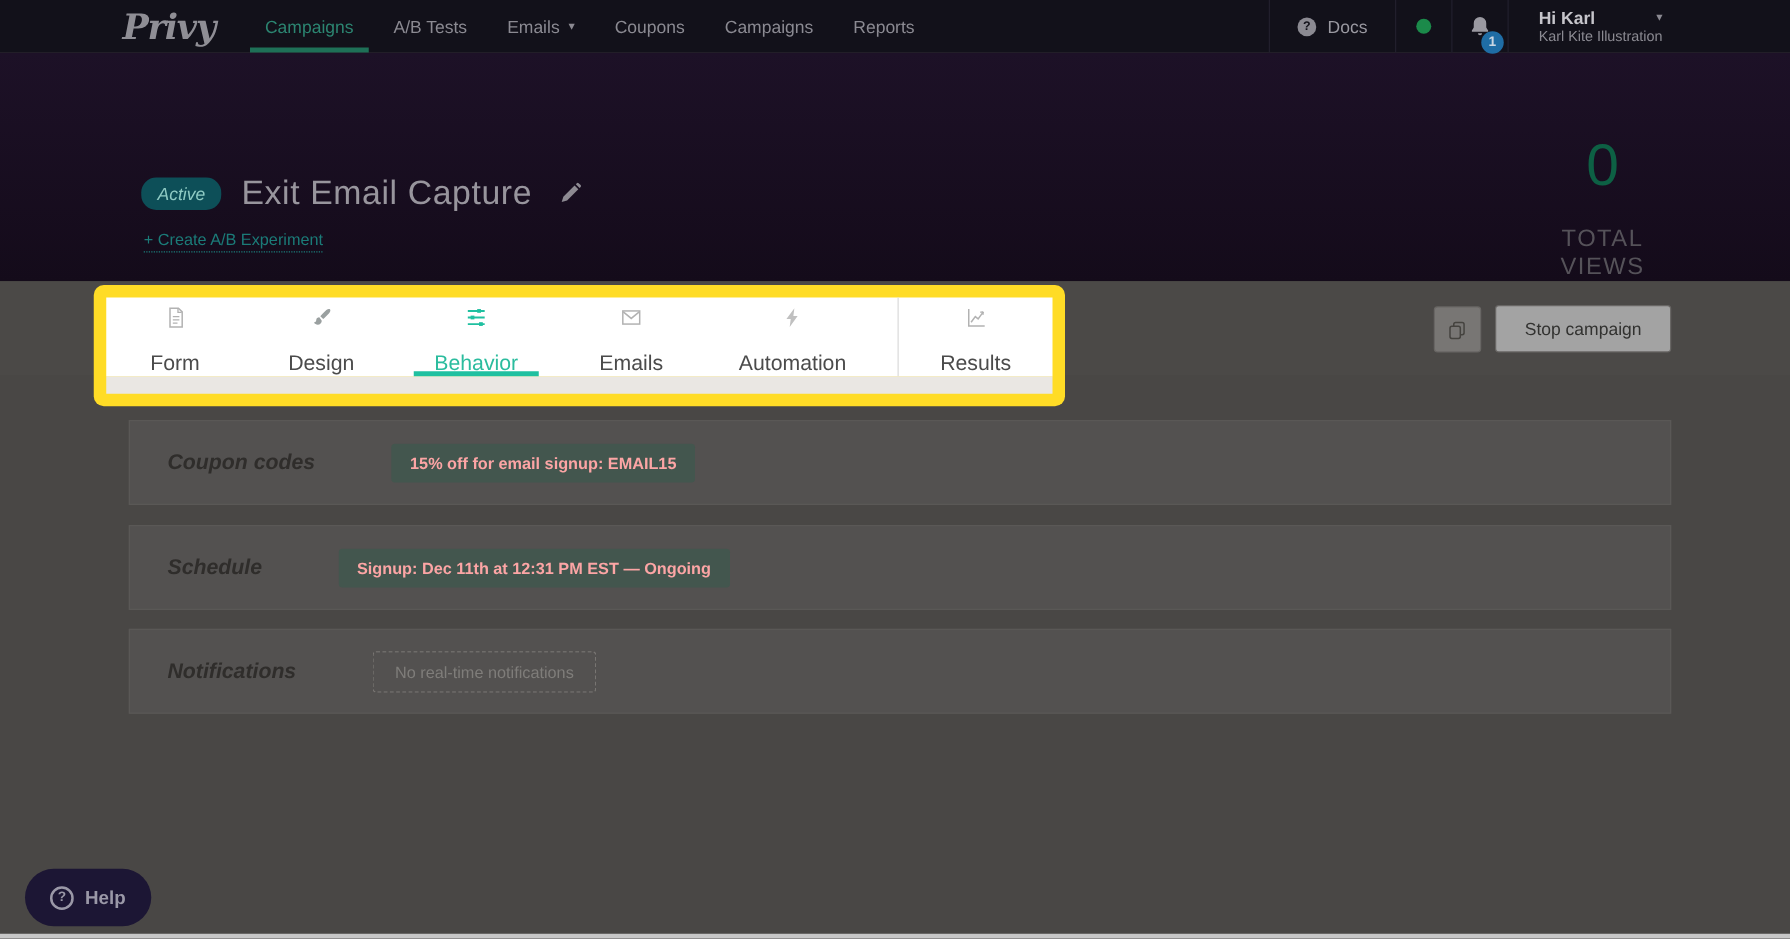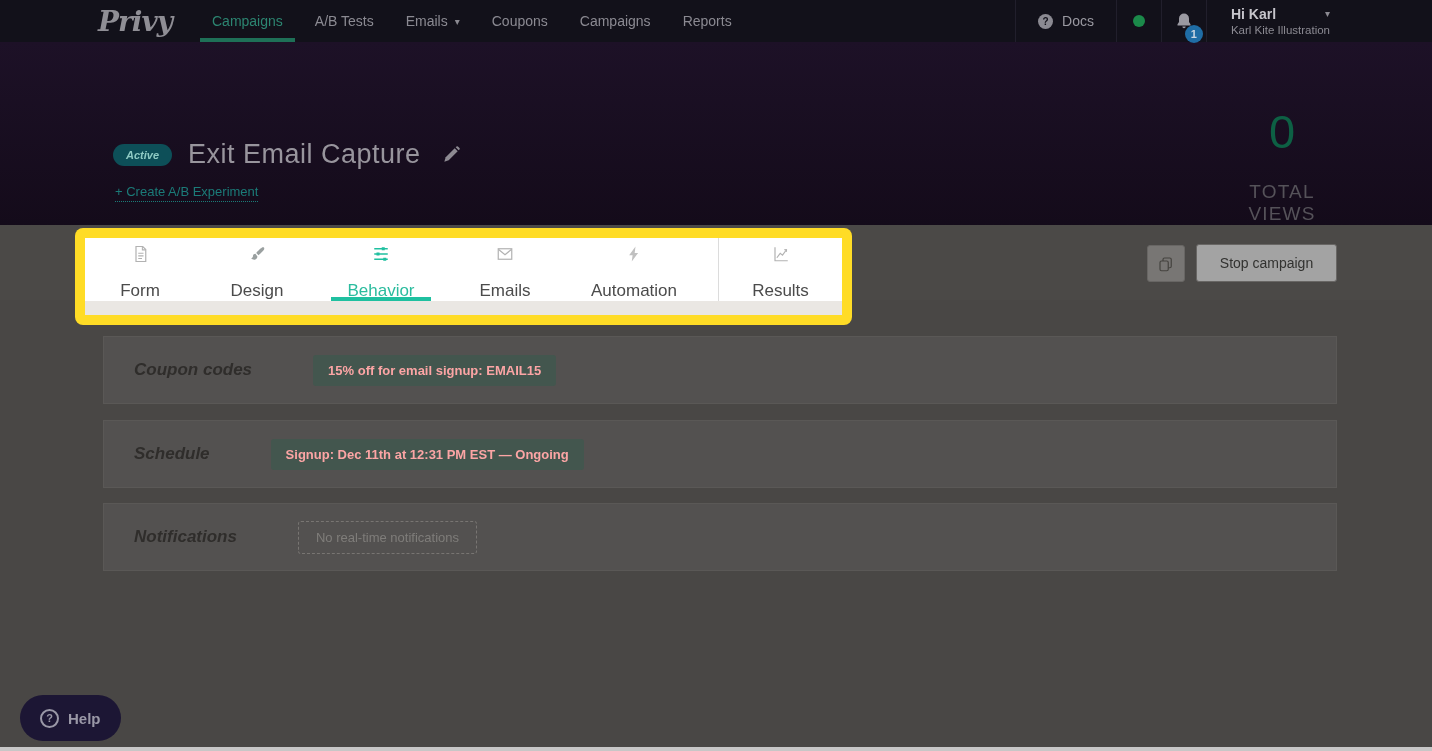--- a/index.html
+++ b/index.html
@@ -57,22 +57,22 @@
   .user-caret { position:absolute; right:102px; top:8px; font-size:10px; color:#8b8a92; }
 
   
   .hero {
     position:absolute; top:42px; left:0; width:1432px; height:183px;
     background:linear-gradient(#1d1127, #140b1a);
   }
   .hero-left { position:absolute; left:113px; top:97px; }
   .hero-row { display:flex; align-items:center; gap:16px; }
   .status-badge {
-    background:#0d4f58; color:#8ecac3; font-size:11px; font-style:italic;
-    font-weight:bold; padding:5px 13px; border-radius:12px;
+    background:#0d4f58; color:#8ecac3; font-size:14px; font-style:italic;
+    font-weight:normal; padding:5px 13px; border-radius:12px;
   }
   .campaign-title { font-size:27px; font-weight:300; color:#98959d; letter-spacing:0.5px; }
   .pencil-icon { cursor:pointer; margin-left:4px; }
   .create-ab {
     display:inline-block; margin-top:14px; margin-left:2px; font-size:13px;
     color:#1b7b78; border-bottom:1px dotted #1b7b78; padding-bottom:2px; cursor:pointer;
   }
   .hero-right { position:absolute; right:104px; top:66px; width:92px; text-align:center; }
   .total-views-value { font-size:47px; font-weight:300; color:#0d6044; line-height:1; }
   .total-views-label { margin-top:26px; font-size:19px; color:#555259; letter-spacing:1.2px; }

